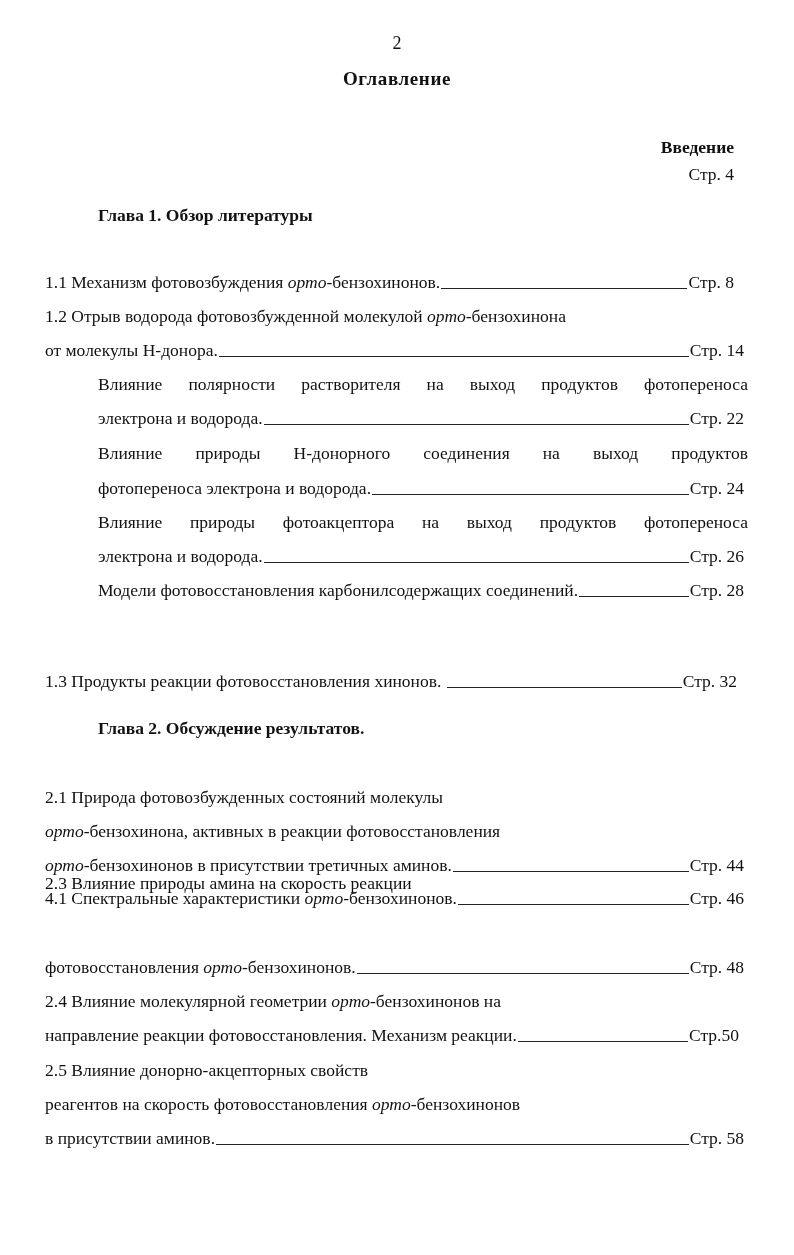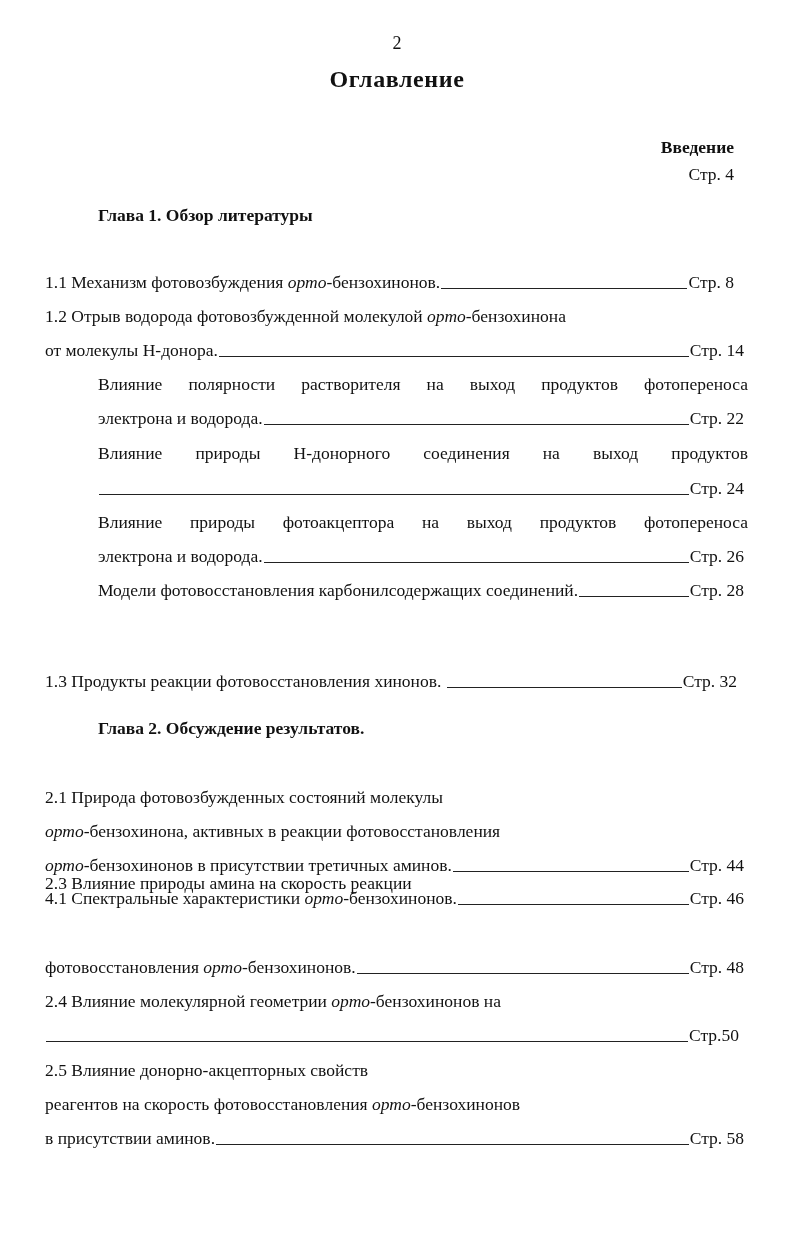--- a/index.html
+++ b/index.html
@@ -1,21 +1,21 @@
 <!DOCTYPE html>
 <html><head>
 <meta charset="utf-8">
 <style>
   html, body { margin:0; padding:0; background:#ffffff; }
   body { width:794px; height:1255px; position:relative; overflow:hidden;
          font-family:"Liberation Serif", "DejaVu Serif", serif; color:#111; font-size:17.5px; }
   .line { position:absolute; white-space:nowrap; line-height:22px; height:22px; }
   .center { left:0; width:794px; text-align:center; }
   .pagenum { font-size:18px; }
-  .title { font-weight:bold; font-size:24px; letter-spacing:0.6px; }
+  .title { font-weight:bold; font-size:19px; letter-spacing:0.6px; }
   .bold { font-weight:bold; }
   .toc { display:flex; align-items:flex-end; }
   .toc .lbl { flex:0 0 auto; }
   .toc .lead { flex:1 1 auto; border-bottom:1px solid #222; margin:0 1px 4px 1px; height:1px; }
   .toc .pg { flex:0 0 auto; }
   .just { text-align:justify; text-align-last:justify; }
   i { font-style:italic; }
 </style>
 </head>
 <body>
@@ -46,20 +46,21 @@
 
 <div class="line just" style="top:373px; left:98px; width:650px;">Влияние полярности растворителя на выход продуктов фотопереноса</div>
 <div class="line toc" style="top:407px; left:98px; width:646px;">
   <span class="lbl">электрона и водорода.</span>
   <span class="lead"></span>
   <span class="pg">Стр. 22</span>
 </div>
 
 <div class="line just" style="top:442px; left:98px; width:650px;">Влияние природы Н-донорного соединения на выход продуктов</div>
 <div class="line toc" style="top:477px; left:98px; width:646px;">
+  <span class="lbl">фотопереноса электрона и водорода.</span>
   <span class="lead"></span>
   <span class="pg">Стр. 24</span>
 </div>
 
 <div class="line just" style="top:511px; left:98px; width:650px;">Влияние природы фотоакцептора на выход продуктов фотопереноса</div>
 <div class="line toc" style="top:545px; left:98px; width:646px;">
   <span class="lbl">электрона и водорода.</span>
   <span class="lead"></span>
   <span class="pg">Стр. 26</span>
 </div>
@@ -94,20 +95,21 @@
 
 <div class="line" style="top:872px; left:45px;">2.3 Влияние природы амина на скорость реакции</div>
 <div class="line toc" style="top:956px; left:45px; width:699px;">
   <span class="lbl"><span>фотовосстановления </span><i>орто</i><span>-бензохинонов.</span></span>
   <span class="lead"></span>
   <span class="pg">Стр. 48</span>
 </div>
 
 <div class="line" style="top:990px; left:45px;"><span>2.4 Влияние молекулярной геометрии </span><i>орто</i><span>-бензохинонов на</span></div>
 <div class="line toc" style="top:1024px; left:45px; width:694px;">
+  <span class="lbl">направление реакции фотовосстановления. Механизм реакции.</span>
   <span class="lead"></span>
   <span class="pg">Стр.50</span>
 </div>
 
 <div class="line" style="top:1059px; left:45px;">2.5 Влияние донорно-акцепторных свойств</div>
 <div class="line" style="top:1093px; left:45px;"><span>реагентов на скорость фотовосстановления </span><i>орто</i><span>-бензохинонов</span></div>
 <div class="line toc" style="top:1127px; left:45px; width:699px;">
   <span class="lbl">в присутствии аминов.</span>
   <span class="lead"></span>
   <span class="pg">Стр. 58</span>

